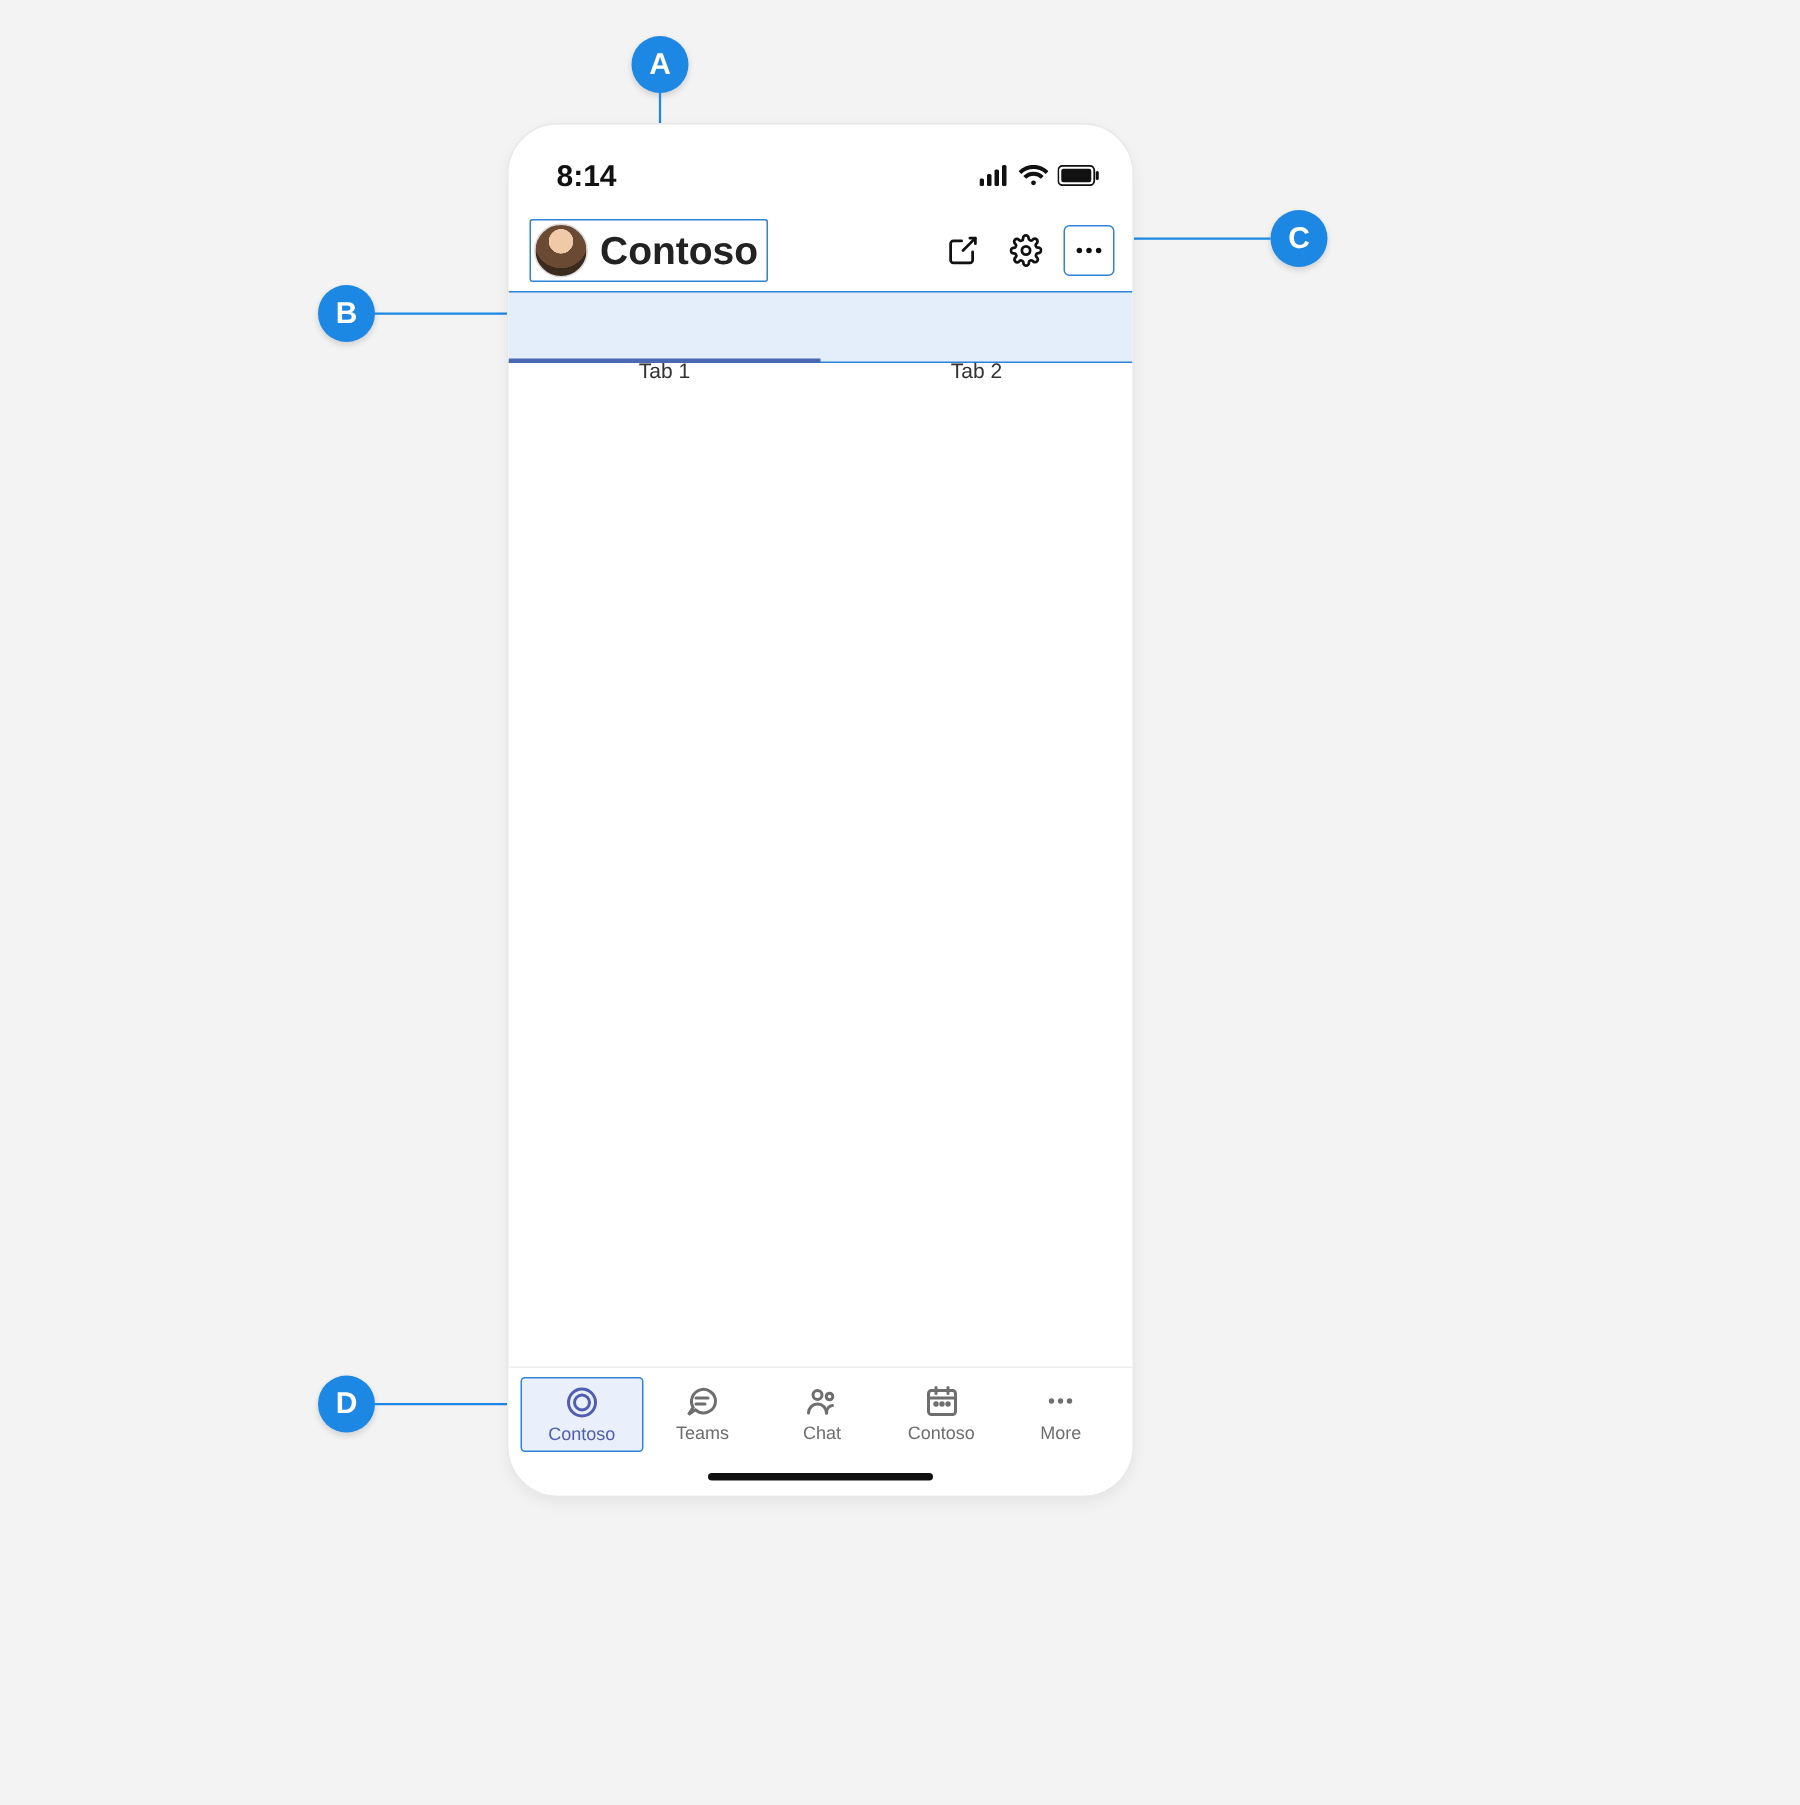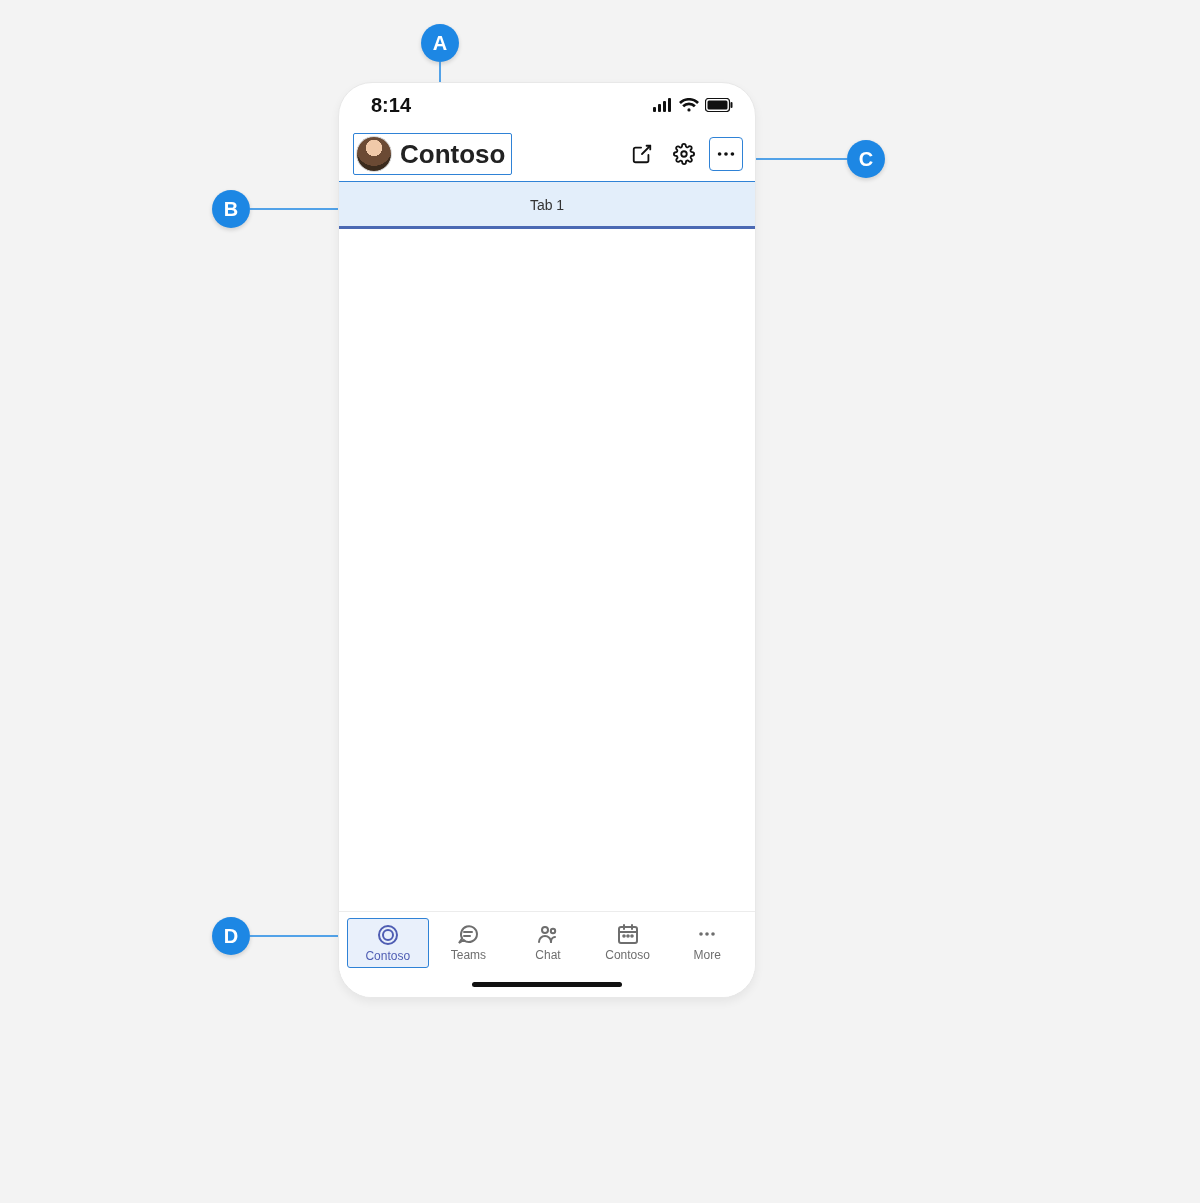--- a/index.html
+++ b/index.html
@@ -24,21 +24,21 @@
     border-radius: 34px;
     box-shadow: 0 4px 10px rgba(0,0,0,0.06);
     overflow: hidden;
   }
 
   
   .status-bar {
     height: 44px;
     display: flex; align-items: center; justify-content: space-between;
     padding: 0 22px 0 32px;
-    font-weight: 700; font-size: 20px;
+    font-weight: 700; font-size: 20px; margin-top: 13px;
   }
   .status-right { display:flex; align-items:center; gap: 6px; }
 
   
   .header {
     height: 54px;
     display:flex; align-items:center;
     padding: 0 12px 0 14px;
   }
   .header-left {
@@ -66,22 +66,22 @@
 
   
   .tabbar {
     display:flex;
     background:#e3eefa;
     border-top: 1px solid #2f82d6;
     border-bottom: 1px solid #2f82d6;
     height: 48px;
   }
   .tab {
-    flex:1; display:flex; align-items:center; justify-content:center;
-    font-size: 14px; color:#333; cursor:pointer; position:relative;
+    flex:1; display:flex; align-items:flex-start; justify-content:center;
+    font-size: 14px; color:#333; cursor:pointer; position:relative;margin-top:44px;
   }
   .tab.active { font-weight:400; }
   .tab.active::after {
     content:""; position:absolute; left:0; right:0; bottom:-1px;
     height: 3px; background:#4b69b3;
   }
 
   .content { flex:1; }
 
   
@@ -213,20 +213,23 @@
               <circle cx="19" cy="12" r="2"></circle>
             </svg>
         </span>
       </div>
     </div>
 
     <div class="tabbar">
       <div class="tab active">
           <span>Tab 1</span>
         </div>
+      <div class="tab">
+          <span>Tab 2</span>
+        </div>
     </div>
 
     <div class="content" style="height:calc(100% - 44px - 54px - 48px - 86px);"></div>
 
     <div class="bottom-nav">
       <div class="nav-items">
         <div class="nav-item active">
           <span>
             <svg width="24" height="24" viewBox="0 0 24 24" fill="none" stroke="#4f5db3" stroke-width="2">
                 <circle cx="12" cy="12" r="9"></circle>

